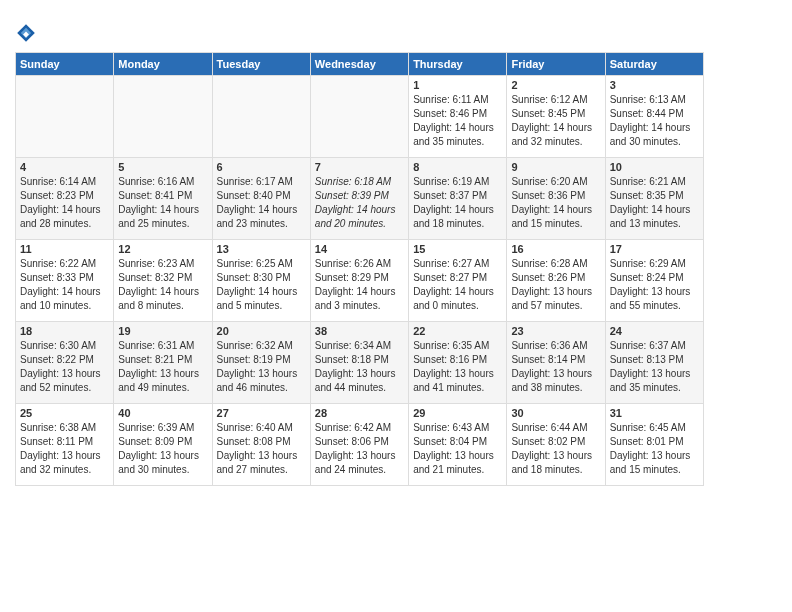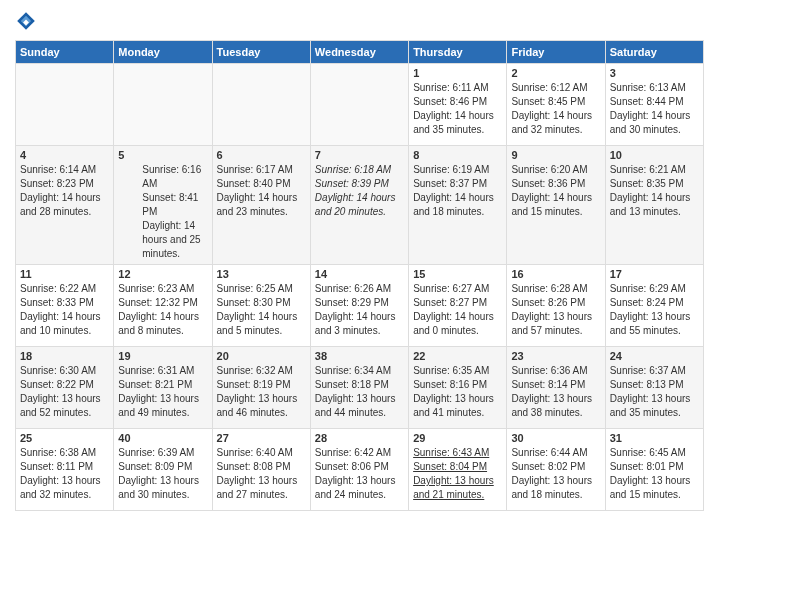--- a/index.html
+++ b/index.html
@@ -6,21 +6,21 @@
     body {
       font-family: Arial, sans-serif;
       background: #fff;
       width: 792px;
       height: 612px;
       overflow: hidden;
     }
     .page {
       width: 719px;
       height: 612px;
-      padding: 10px 15px;
+      padding: 22px 15px;
     }
     .header {
       display: flex;
       justify-content: space-between;
       align-items: flex-start;
       margin-bottom: 8px;
     }
     .logo {
       display: flex;
       align-items: center;
@@ -152,21 +152,21 @@
         </tr>
         <tr>
           <td>
             <span class="day-num">4</span>
             <div class="day-info" style="white-space: pre-line;">Sunrise: 6:14 AM
 Sunset: 8:23 PM
 Daylight: 14 hours and 28 minutes.</div>
           </td>
           <td>
             <span class="day-num">5</span>
-            <div class="day-info" style="white-space: pre-line; margin-left: 24px;">Sunrise: 6:16 AM
+            <div class="day-info" style="white-space: pre-line;">Sunrise: 6:16 AM
 Sunset: 8:41 PM
 Daylight: 14 hours and 25 minutes.</div>
           </td>
           <td>
             <span class="day-num">6</span>
             <div class="day-info" style="white-space: pre-line;">Sunrise: 6:17 AM
 Sunset: 8:40 PM
 Daylight: 14 hours and 23 minutes.</div>
           </td>
           <td>
@@ -197,21 +197,21 @@
         <tr>
           <td>
             <span class="day-num">11</span>
             <div class="day-info" style="white-space: pre-line;">Sunrise: 6:22 AM
 Sunset: 8:33 PM
 Daylight: 14 hours and 10 minutes.</div>
           </td>
           <td>
             <span class="day-num">12</span>
             <div class="day-info" style="white-space: pre-line;">Sunrise: 6:23 AM
-Sunset: 12:32 PM
+Sunset: 8:32 PM
 Daylight: 14 hours and 8 minutes.</div>
           </td>
           <td>
             <span class="day-num">13</span>
             <div class="day-info" style="white-space: pre-line;">Sunrise: 6:25 AM
 Sunset: 8:30 PM
 Daylight: 14 hours and 5 minutes.</div>
           </td>
           <td>
             <span class="day-num">14</span>
@@ -302,21 +302,21 @@
 Daylight: 13 hours and 27 minutes.</div>
           </td>
           <td>
             <span class="day-num">28</span>
             <div class="day-info" style="white-space: pre-line;">Sunrise: 6:42 AM
 Sunset: 8:06 PM
 Daylight: 13 hours and 24 minutes.</div>
           </td>
           <td>
             <span class="day-num">29</span>
-            <div class="day-info" style="white-space: pre-line; text-decoration: underline;">Sunrise: 6:43 AM
+            <div class="day-info" style="white-space: pre-line;">Sunrise: 6:43 AM
 Sunset: 8:04 PM
 Daylight: 13 hours and 21 minutes.</div>
           </td>
           <td>
             <span class="day-num">30</span>
             <div class="day-info" style="white-space: pre-line;">Sunrise: 6:44 AM
 Sunset: 8:02 PM
 Daylight: 13 hours and 18 minutes.</div>
           </td>
           <td>

